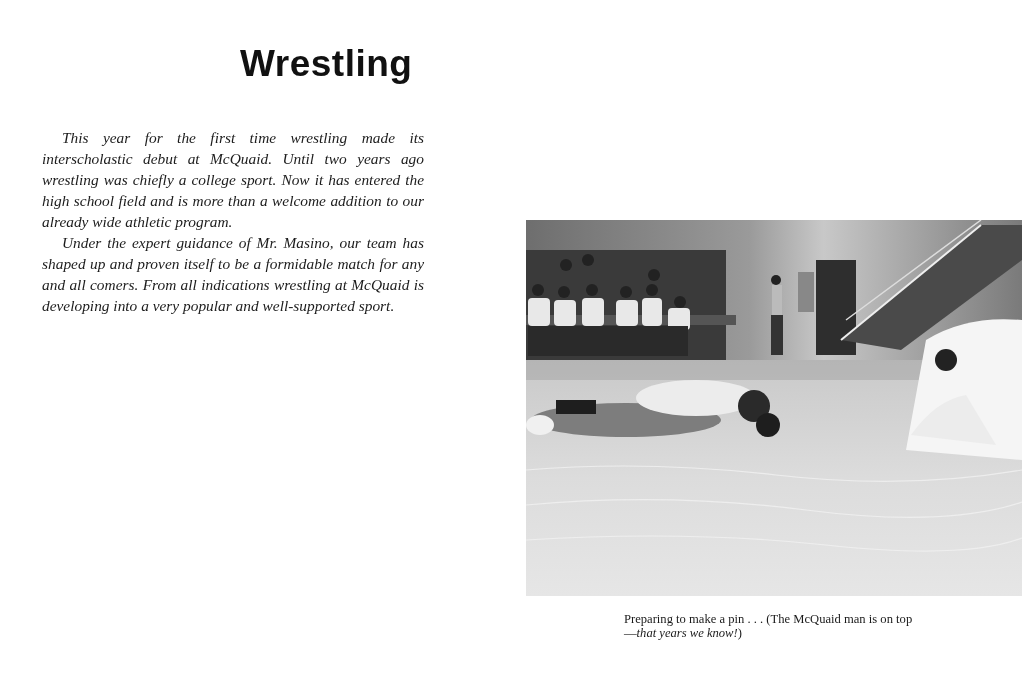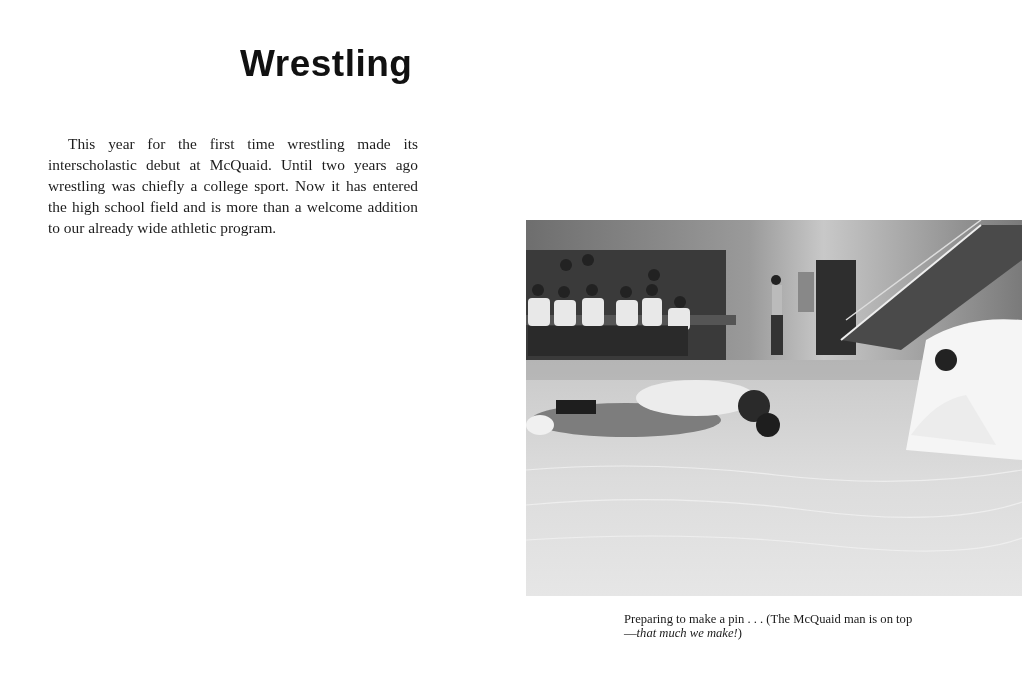--- a/index.html
+++ b/index.html
@@ -10,40 +10,41 @@
     .title {
       position: absolute; left: 232px; top: 34px;
       font-family: "Liberation Sans", "DejaVu Sans", sans-serif;
       font-size: 37px; font-weight: bold; letter-spacing: 0.5px; color: #111;
       margin: 8px; line-height: 44px;
     }
     .body-text {
       position: absolute; left: 42px; top: 127px; width: 382px;
       font-size: 15.4px; line-height: 21px; text-align: justify; color: #1c1c1c;
     }
-    .body-text p { margin: 6px; text-indent: 20px; }
+    .body-text p { margin: 0; text-indent: 20px; font-style: italic; }
     .body-text p.last { text-align-last: left; }
     .photo {
       position: absolute; left: 526px; top: 220px; width: 496px; height: 376px;
       overflow: hidden; background: #cfcfcf;
     }
     .photo svg { display: block; }
     .caption {
       position: absolute; left: 624px; top: 612px; width: 300px;
       font-size: 12.6px; line-height: 14px; color: #1a1a1a;
     }
     .caption .ital { font-style: italic; }
   </style>
 </head>
 <body>
 
 <h1 class="title">Wrestling</h1>
 
 <div class="body-text">
   <p>This year for the first time wrestling made its interscholastic debut at McQuaid. Until two years ago wrestling was chiefly a college sport. Now it has entered the high school field and is more than a welcome addition to our already wide athletic program.</p>
+  <p class="last">Under the expert guidance of Mr. Masino, our team has shaped up and proven itself to be a formidable match for any and all comers. From all indications wrestling at McQuaid is developing into a very popular and well-supported sport.</p>
 </div>
 
 <div class="photo">
   <svg width="496" height="376" viewBox="0 0 496 376" xmlns="http://www.w3.org/2000/svg">
     <defs>
       <linearGradient id="mat" x1="0" y1="0" x2="0" y2="1">
         <stop offset="0" stop-color="#c9c9c9"></stop>
         <stop offset="0.5" stop-color="#dcdcdc"></stop>
         <stop offset="1" stop-color="#e6e6e6"></stop>
       </linearGradient>
@@ -107,14 +108,14 @@
     <ellipse cx="100" cy="200" rx="95" ry="17" fill="#7d7d7d"></ellipse>
     <ellipse cx="170" cy="178" rx="60" ry="18" fill="#ececec"></ellipse>
     <circle cx="228" cy="186" r="16" fill="#2a2a2a"></circle>
     <circle cx="242" cy="205" r="12" fill="#1e1e1e"></circle>
     <rect x="30" y="180" width="40" height="14" fill="#1e1e1e"></rect>
     <ellipse cx="14" cy="205" rx="14" ry="10" fill="#f0f0f0"></ellipse>
   </svg>
 </div>
 
 <div class="caption">
-  <span>Preparing to make a pin . . . (The McQuaid man is on top</span><span>—</span><span class="ital">that much we make!</span><span>)</span>
+  <span>Preparing to make a pin . . . (The McQuaid man is on top</span><span>—</span><span class="ital">that years we know!</span><span>)</span>
 </div>
 
 </body></html>

